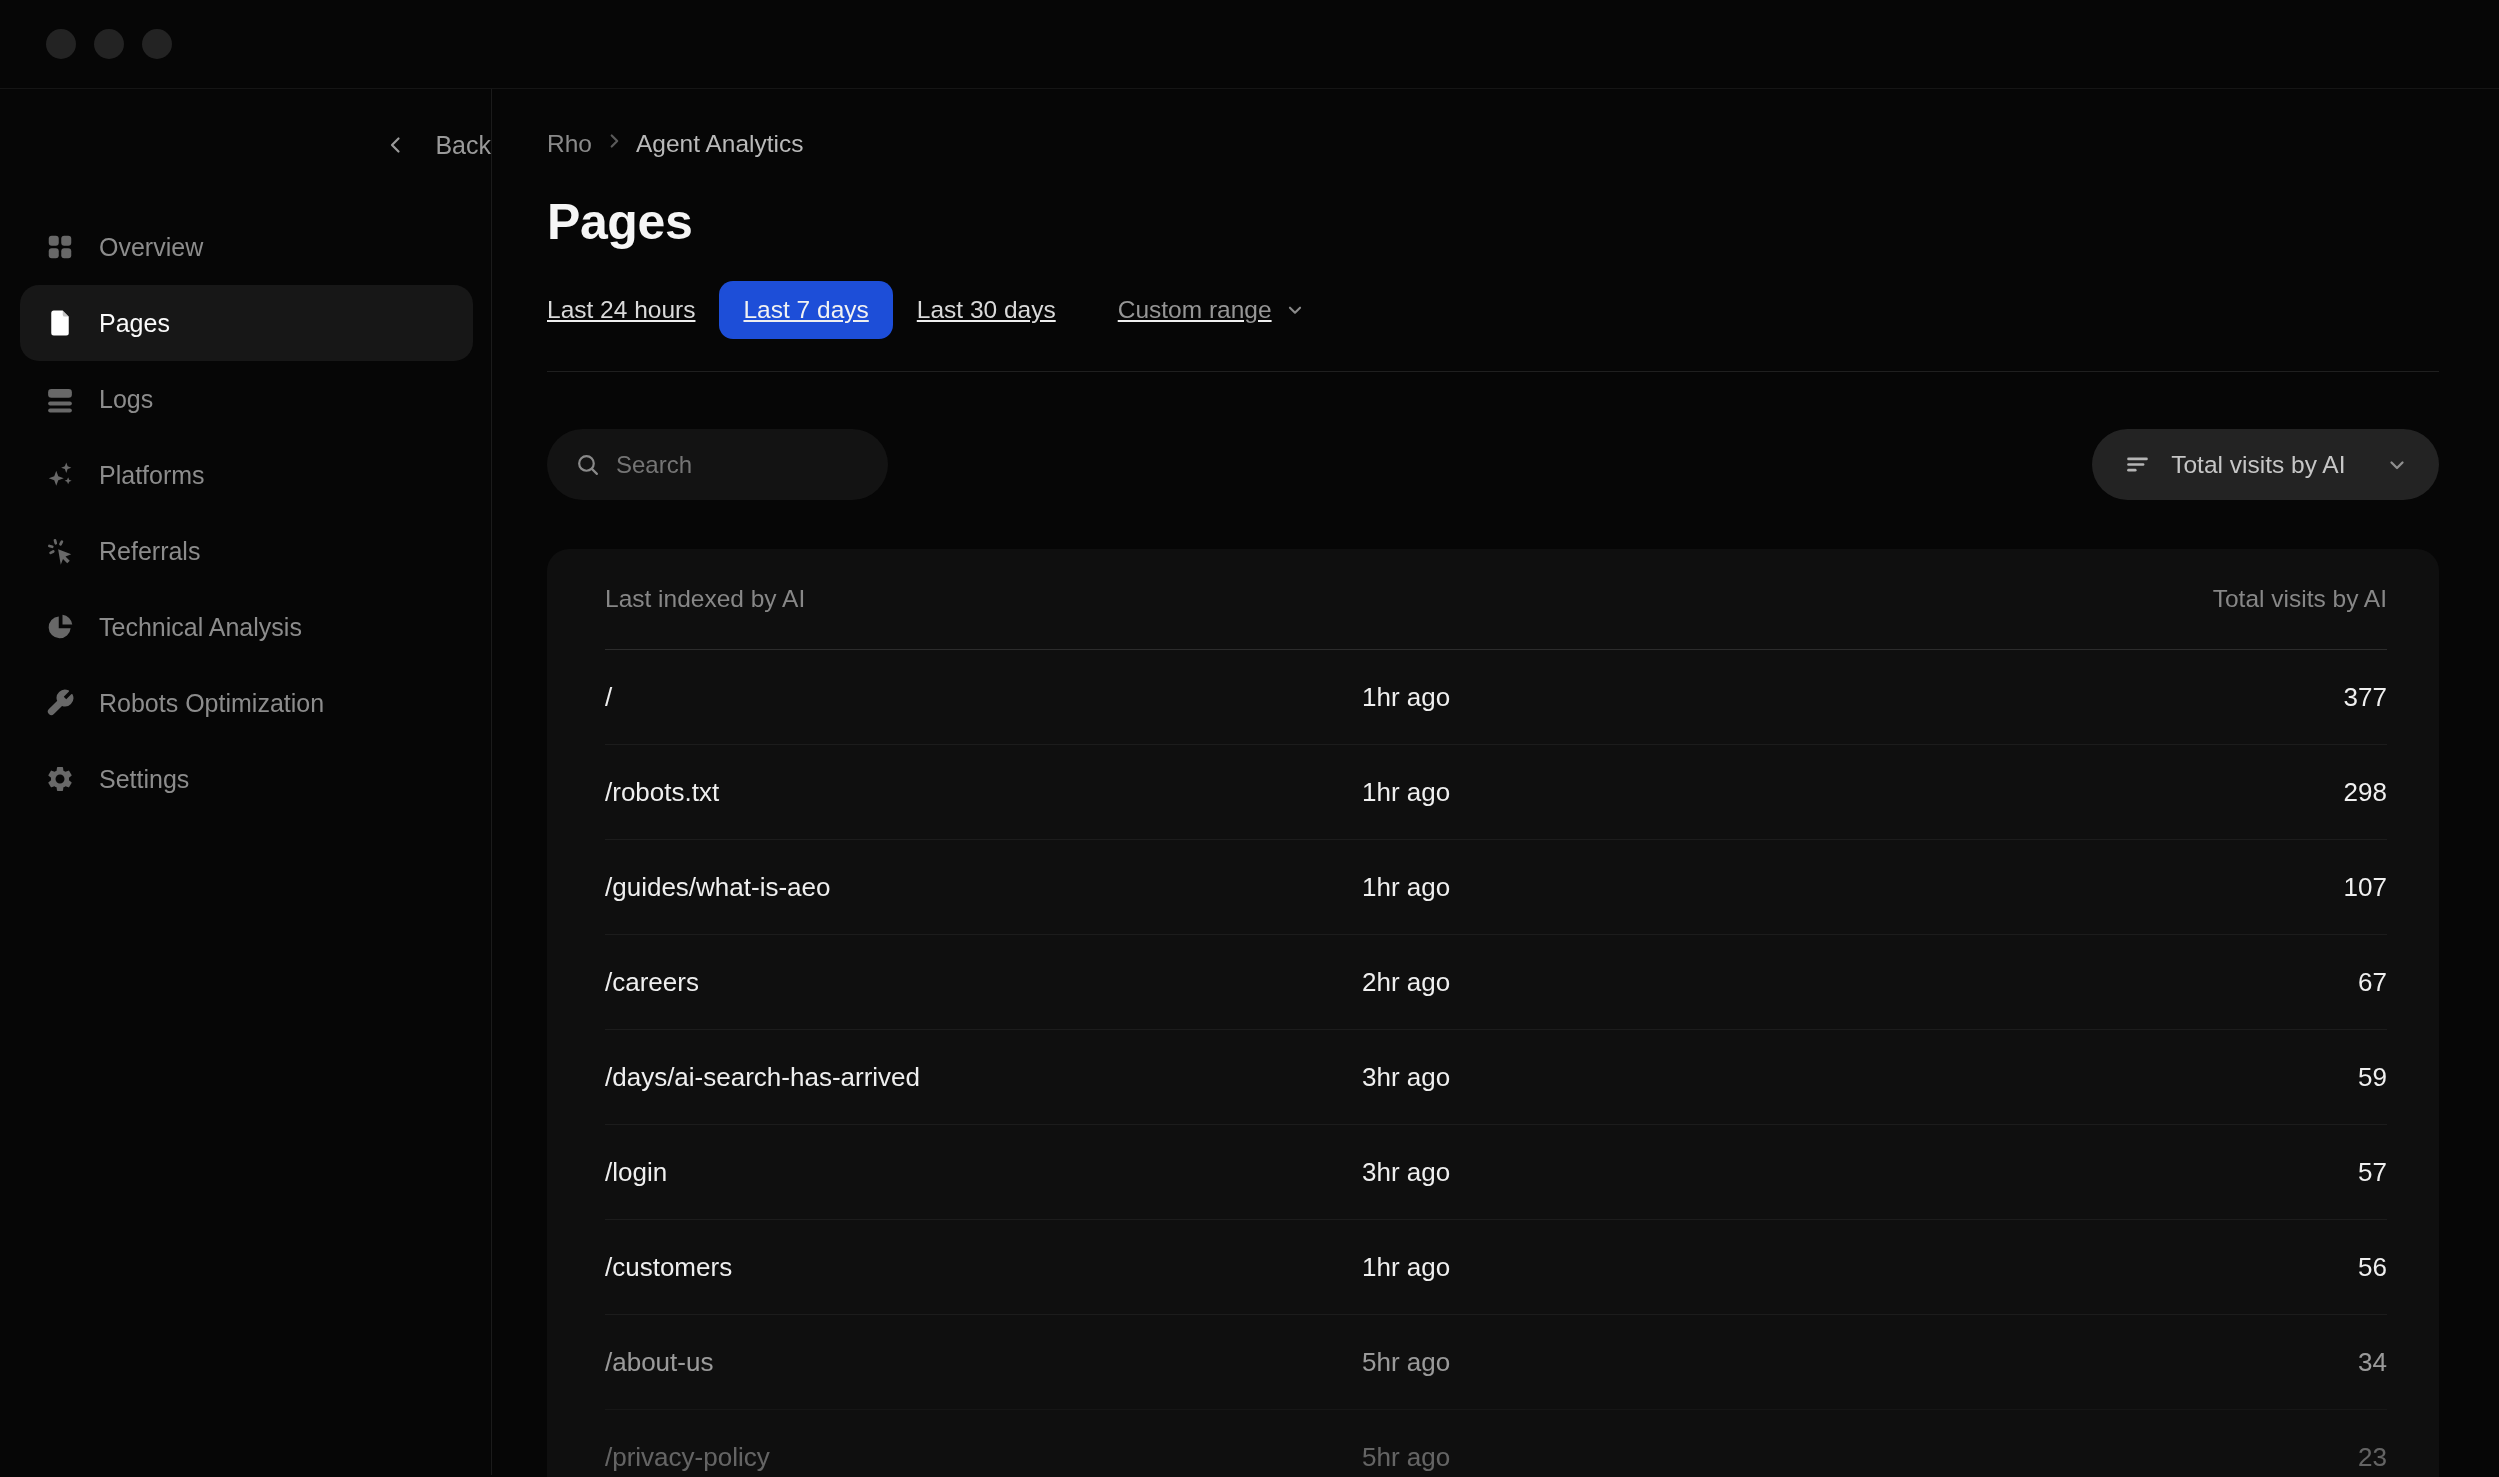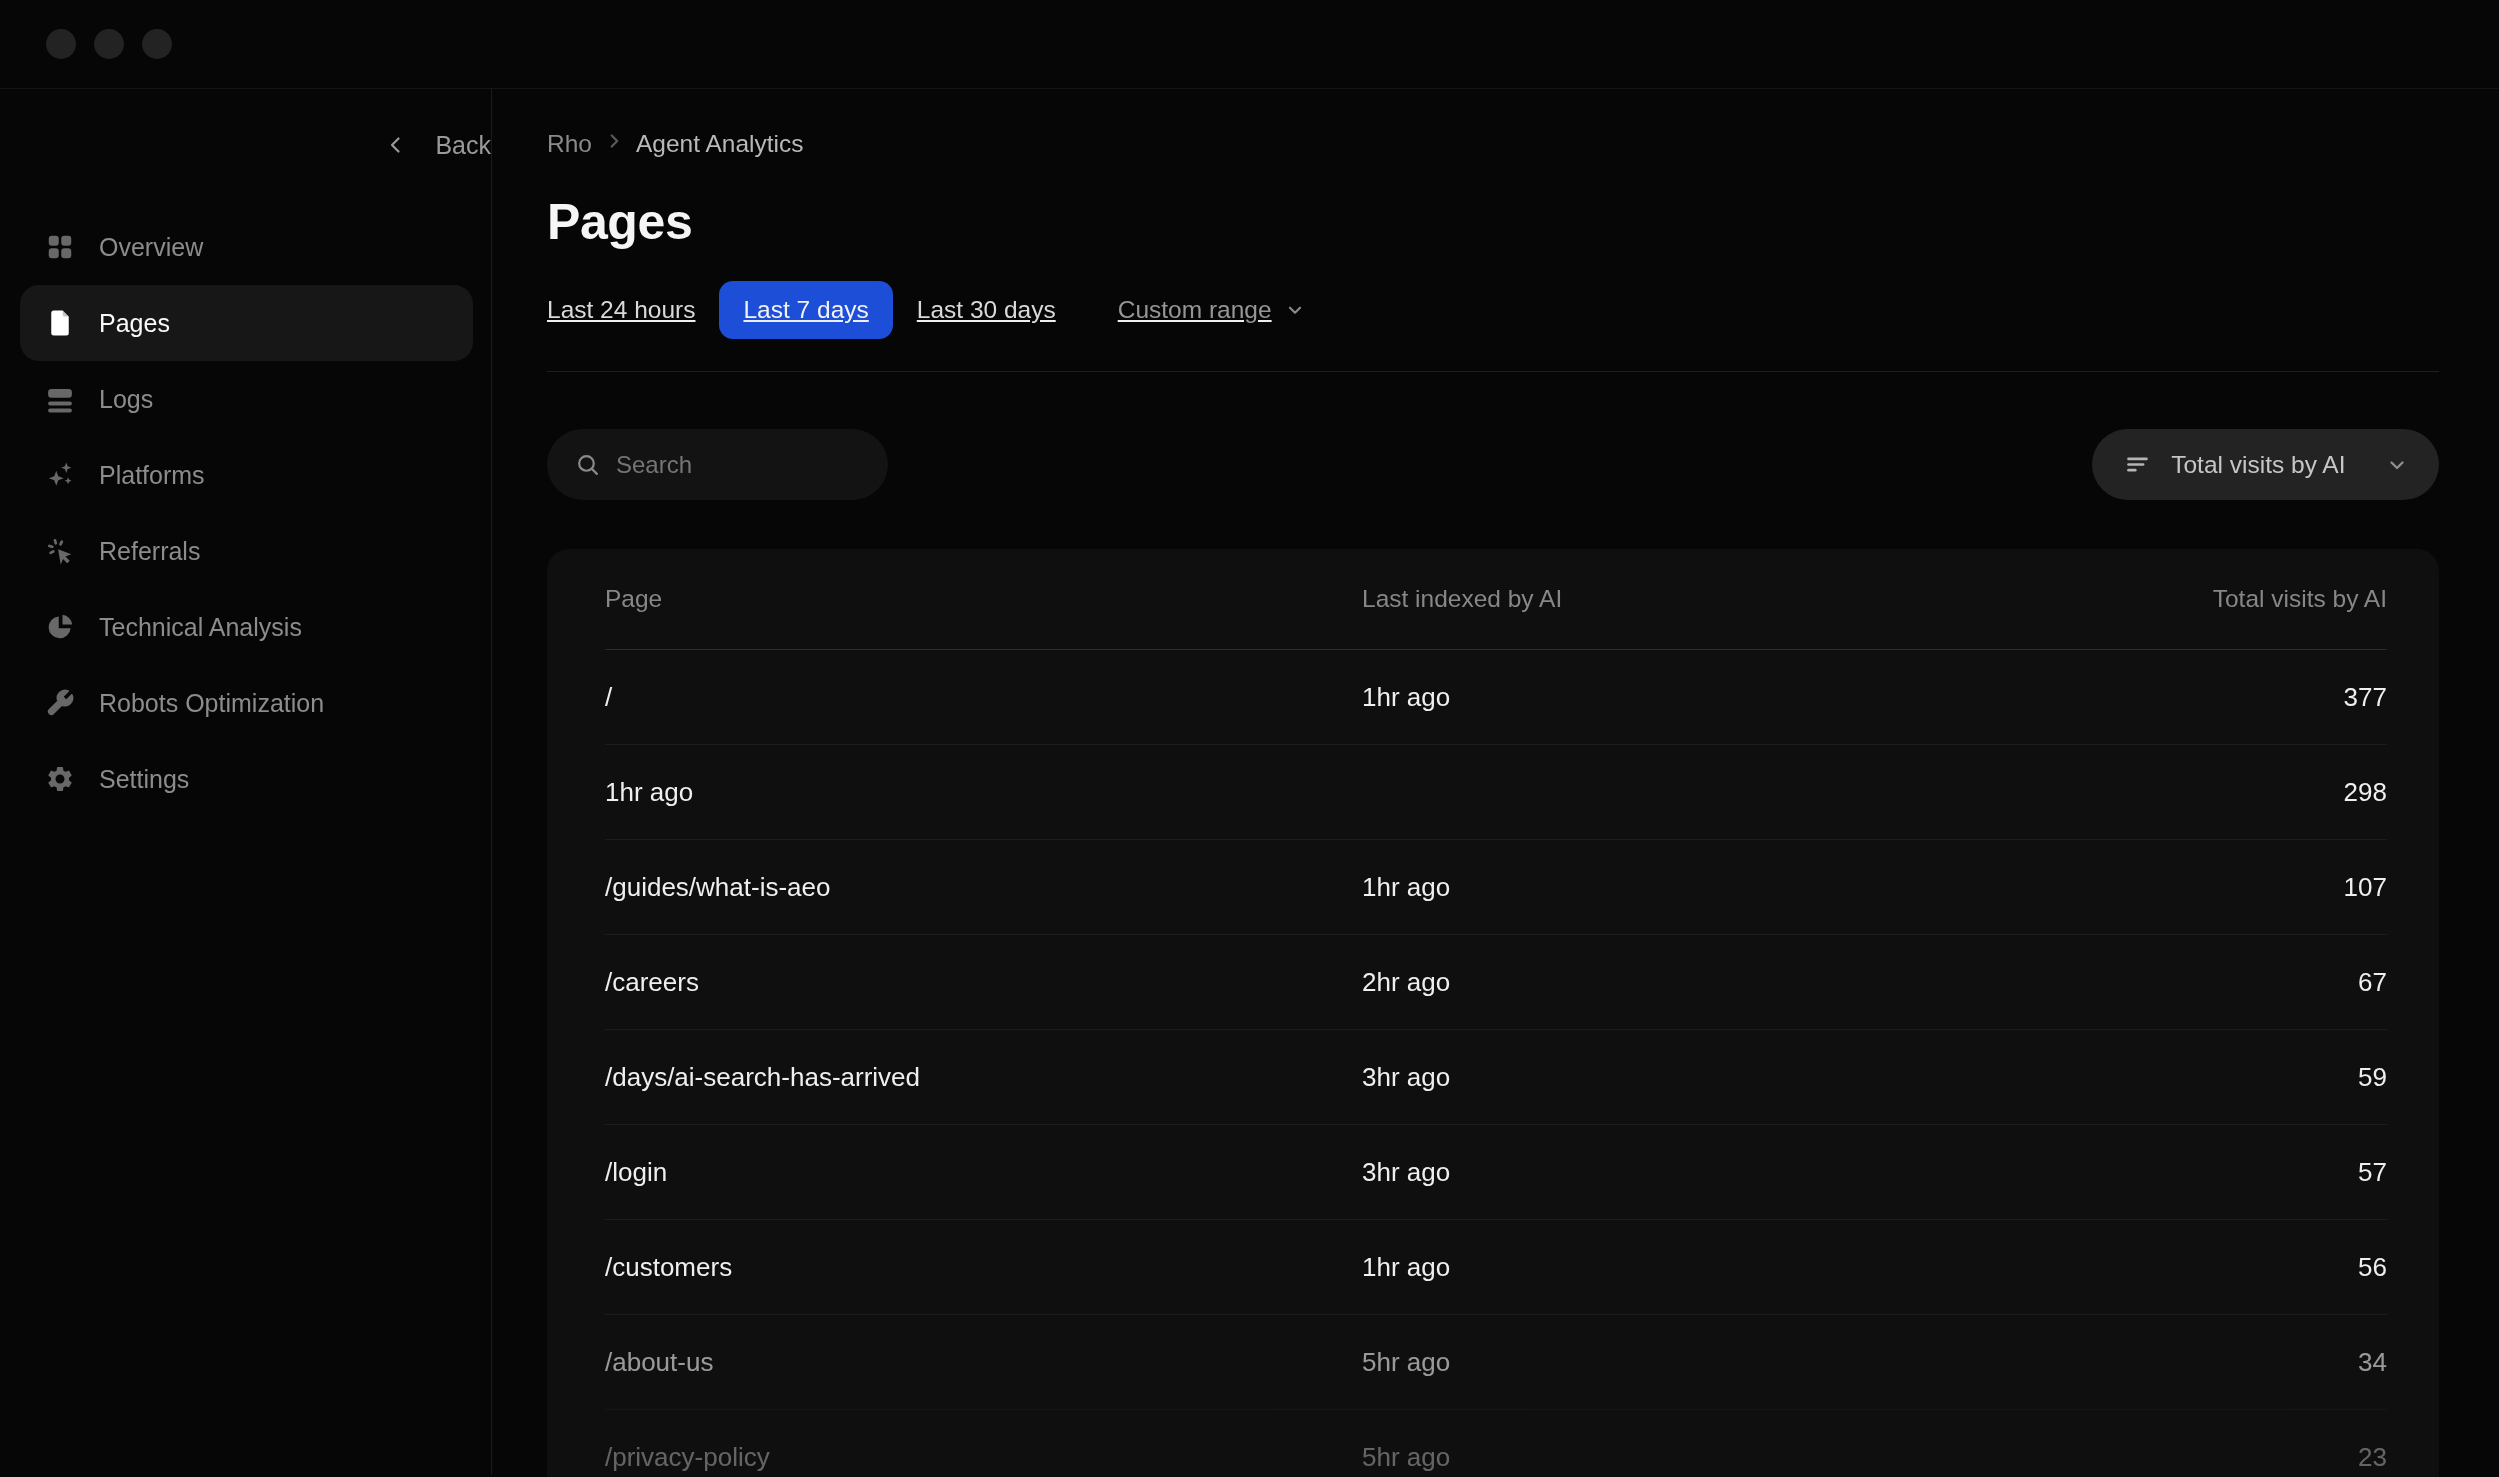--- a/index.html
+++ b/index.html
@@ -295,31 +295,31 @@
         <span class="dd-label">Total visits by AI</span>
         <svg viewBox="0 0 24 24" style="width:24px;height:24px">
           <polyline points="6.5 9.5 12 15 17.5 9.5" fill="none" stroke="#909090" stroke-width="2.3" stroke-linecap="round" stroke-linejoin="round"></polyline>
         </svg>
       </div>
     </div>
 
     <section class="card">
 
       <div class="thead">
-        <div class="col1">Page</div>
         <div class="col2">Last indexed by AI</div>
         <div class="col3">Total visits by AI</div>
       </div>
 
       <div class="trow">
         <div class="col1">/</div>
         <div class="col2">1hr ago</div>
         <div class="col3">377</div>
       </div>
       <div class="trow">
+        <div class="col1">/robots.txt</div>
         <div class="col2">1hr ago</div>
         <div class="col3">298</div>
       </div>
       <div class="trow">
         <div class="col1">/guides/what-is-aeo</div>
         <div class="col2">1hr ago</div>
         <div class="col3">107</div>
       </div>
       <div class="trow">
         <div class="col1">/careers</div>

